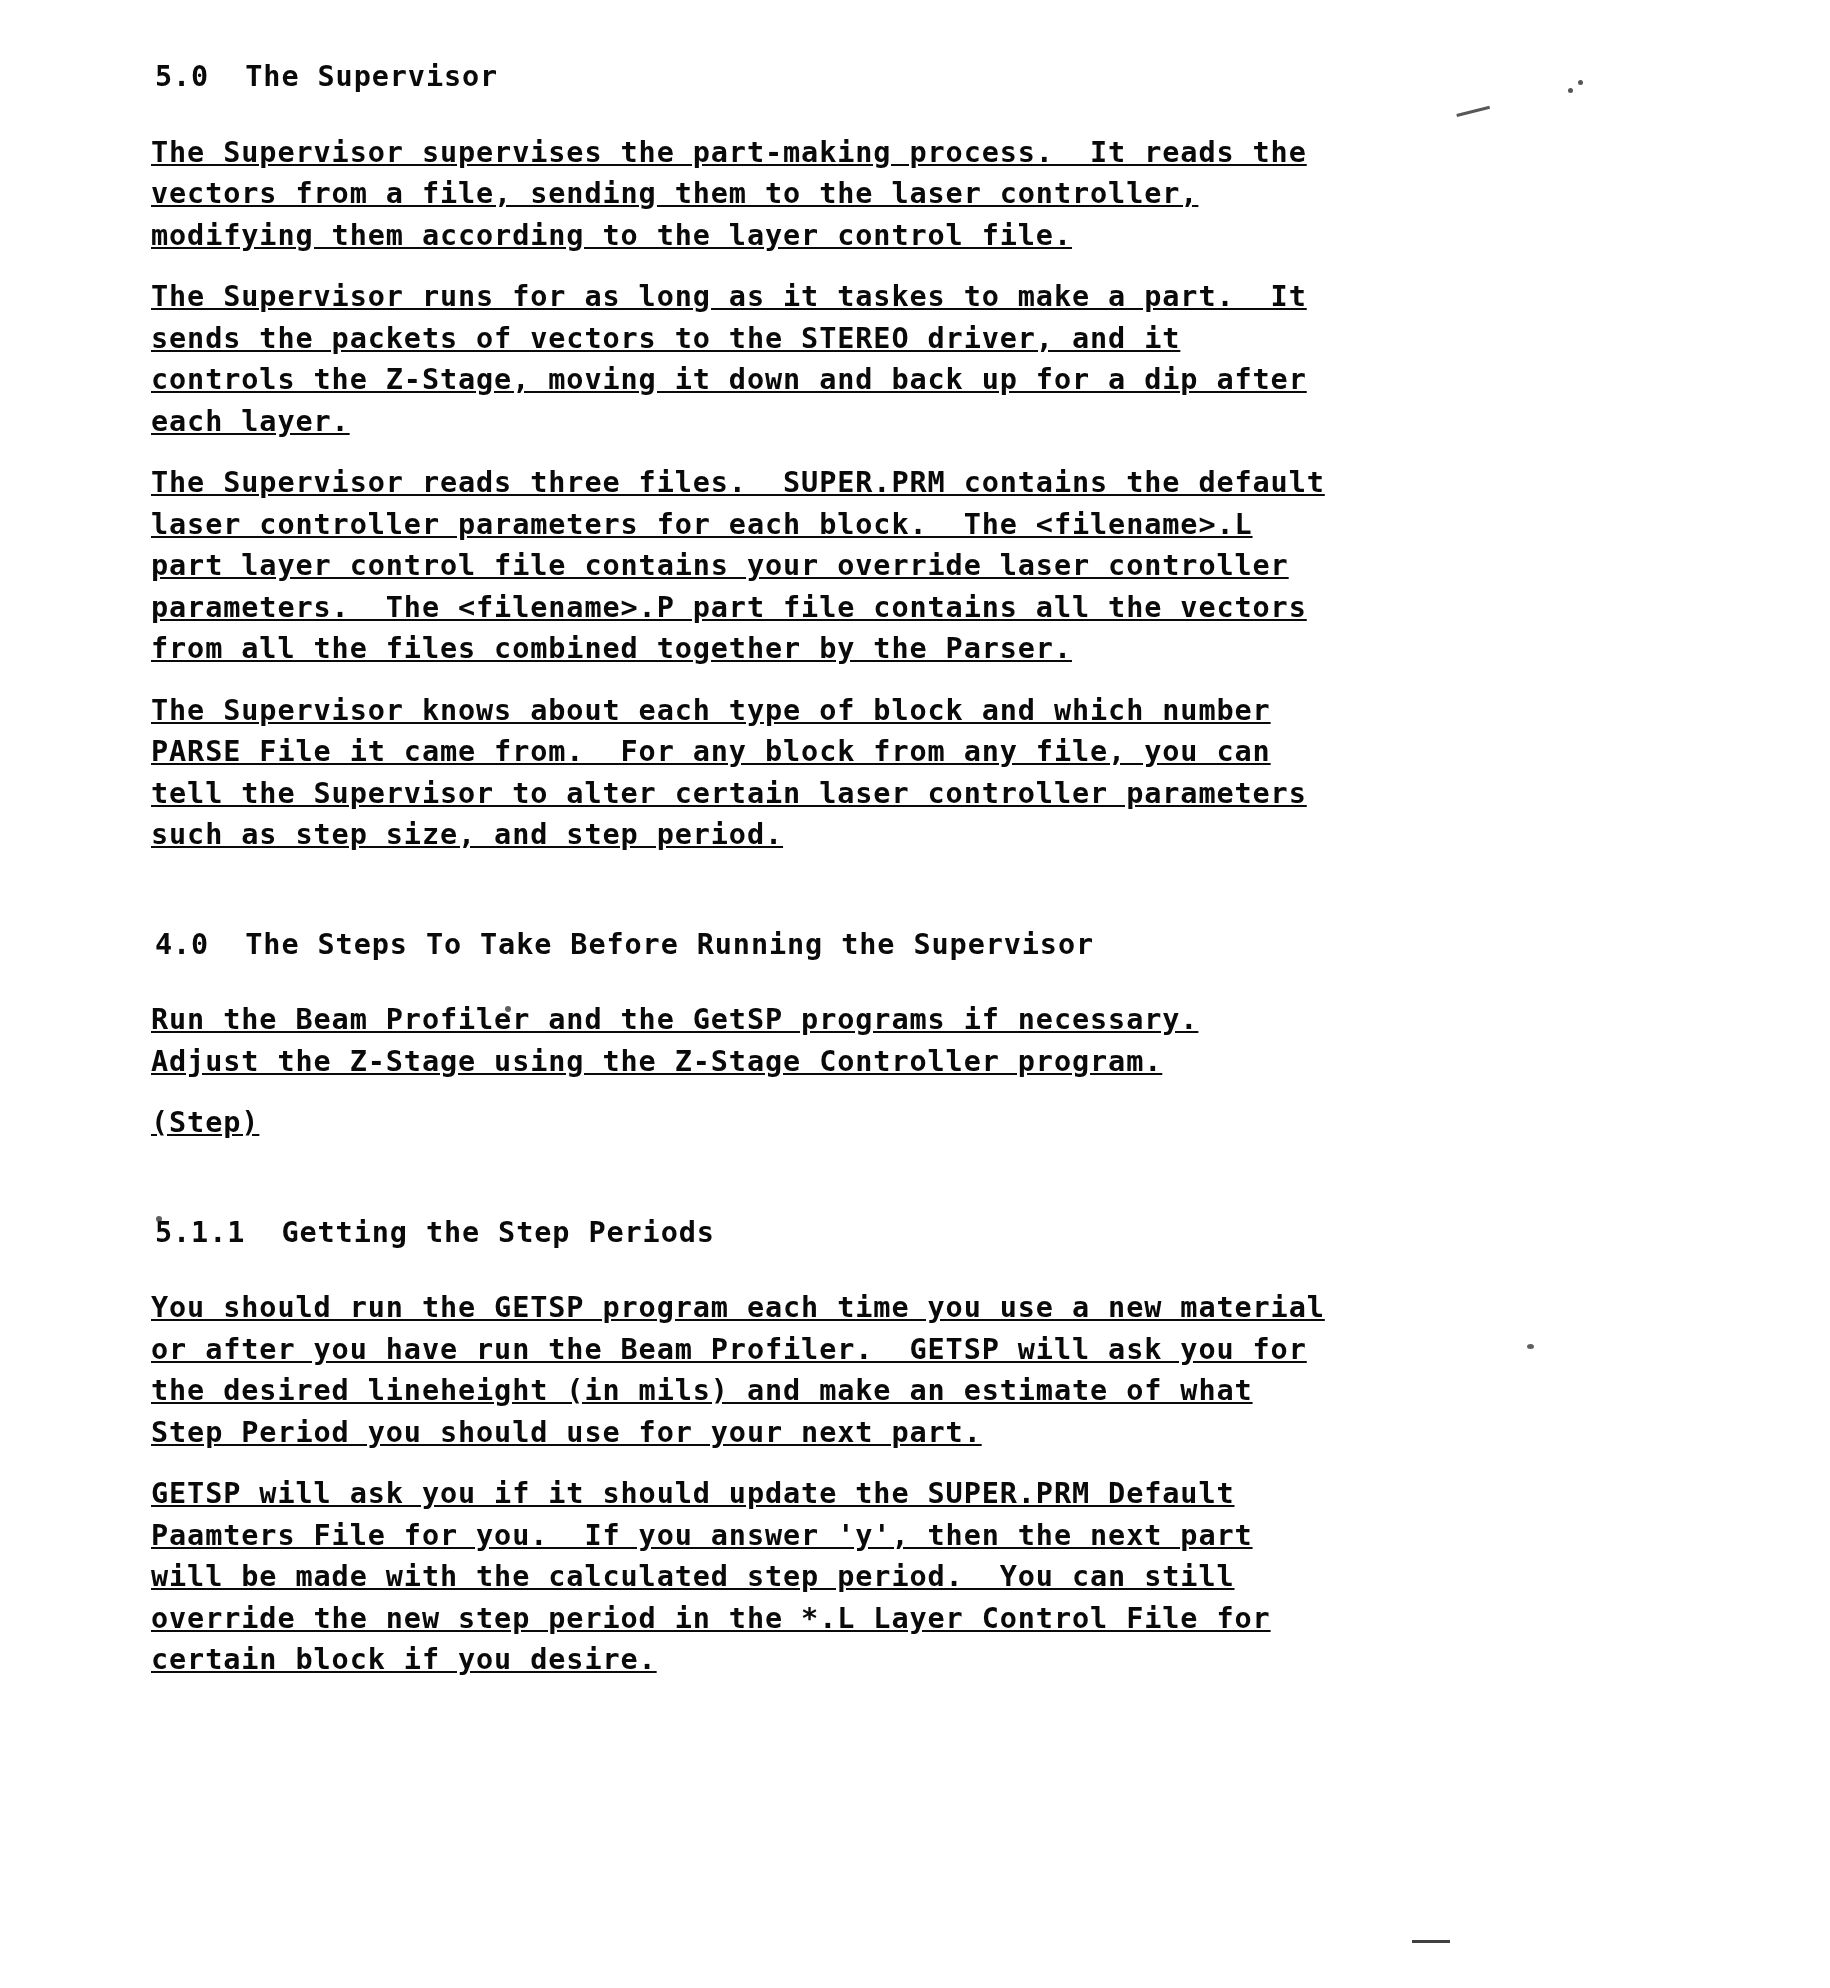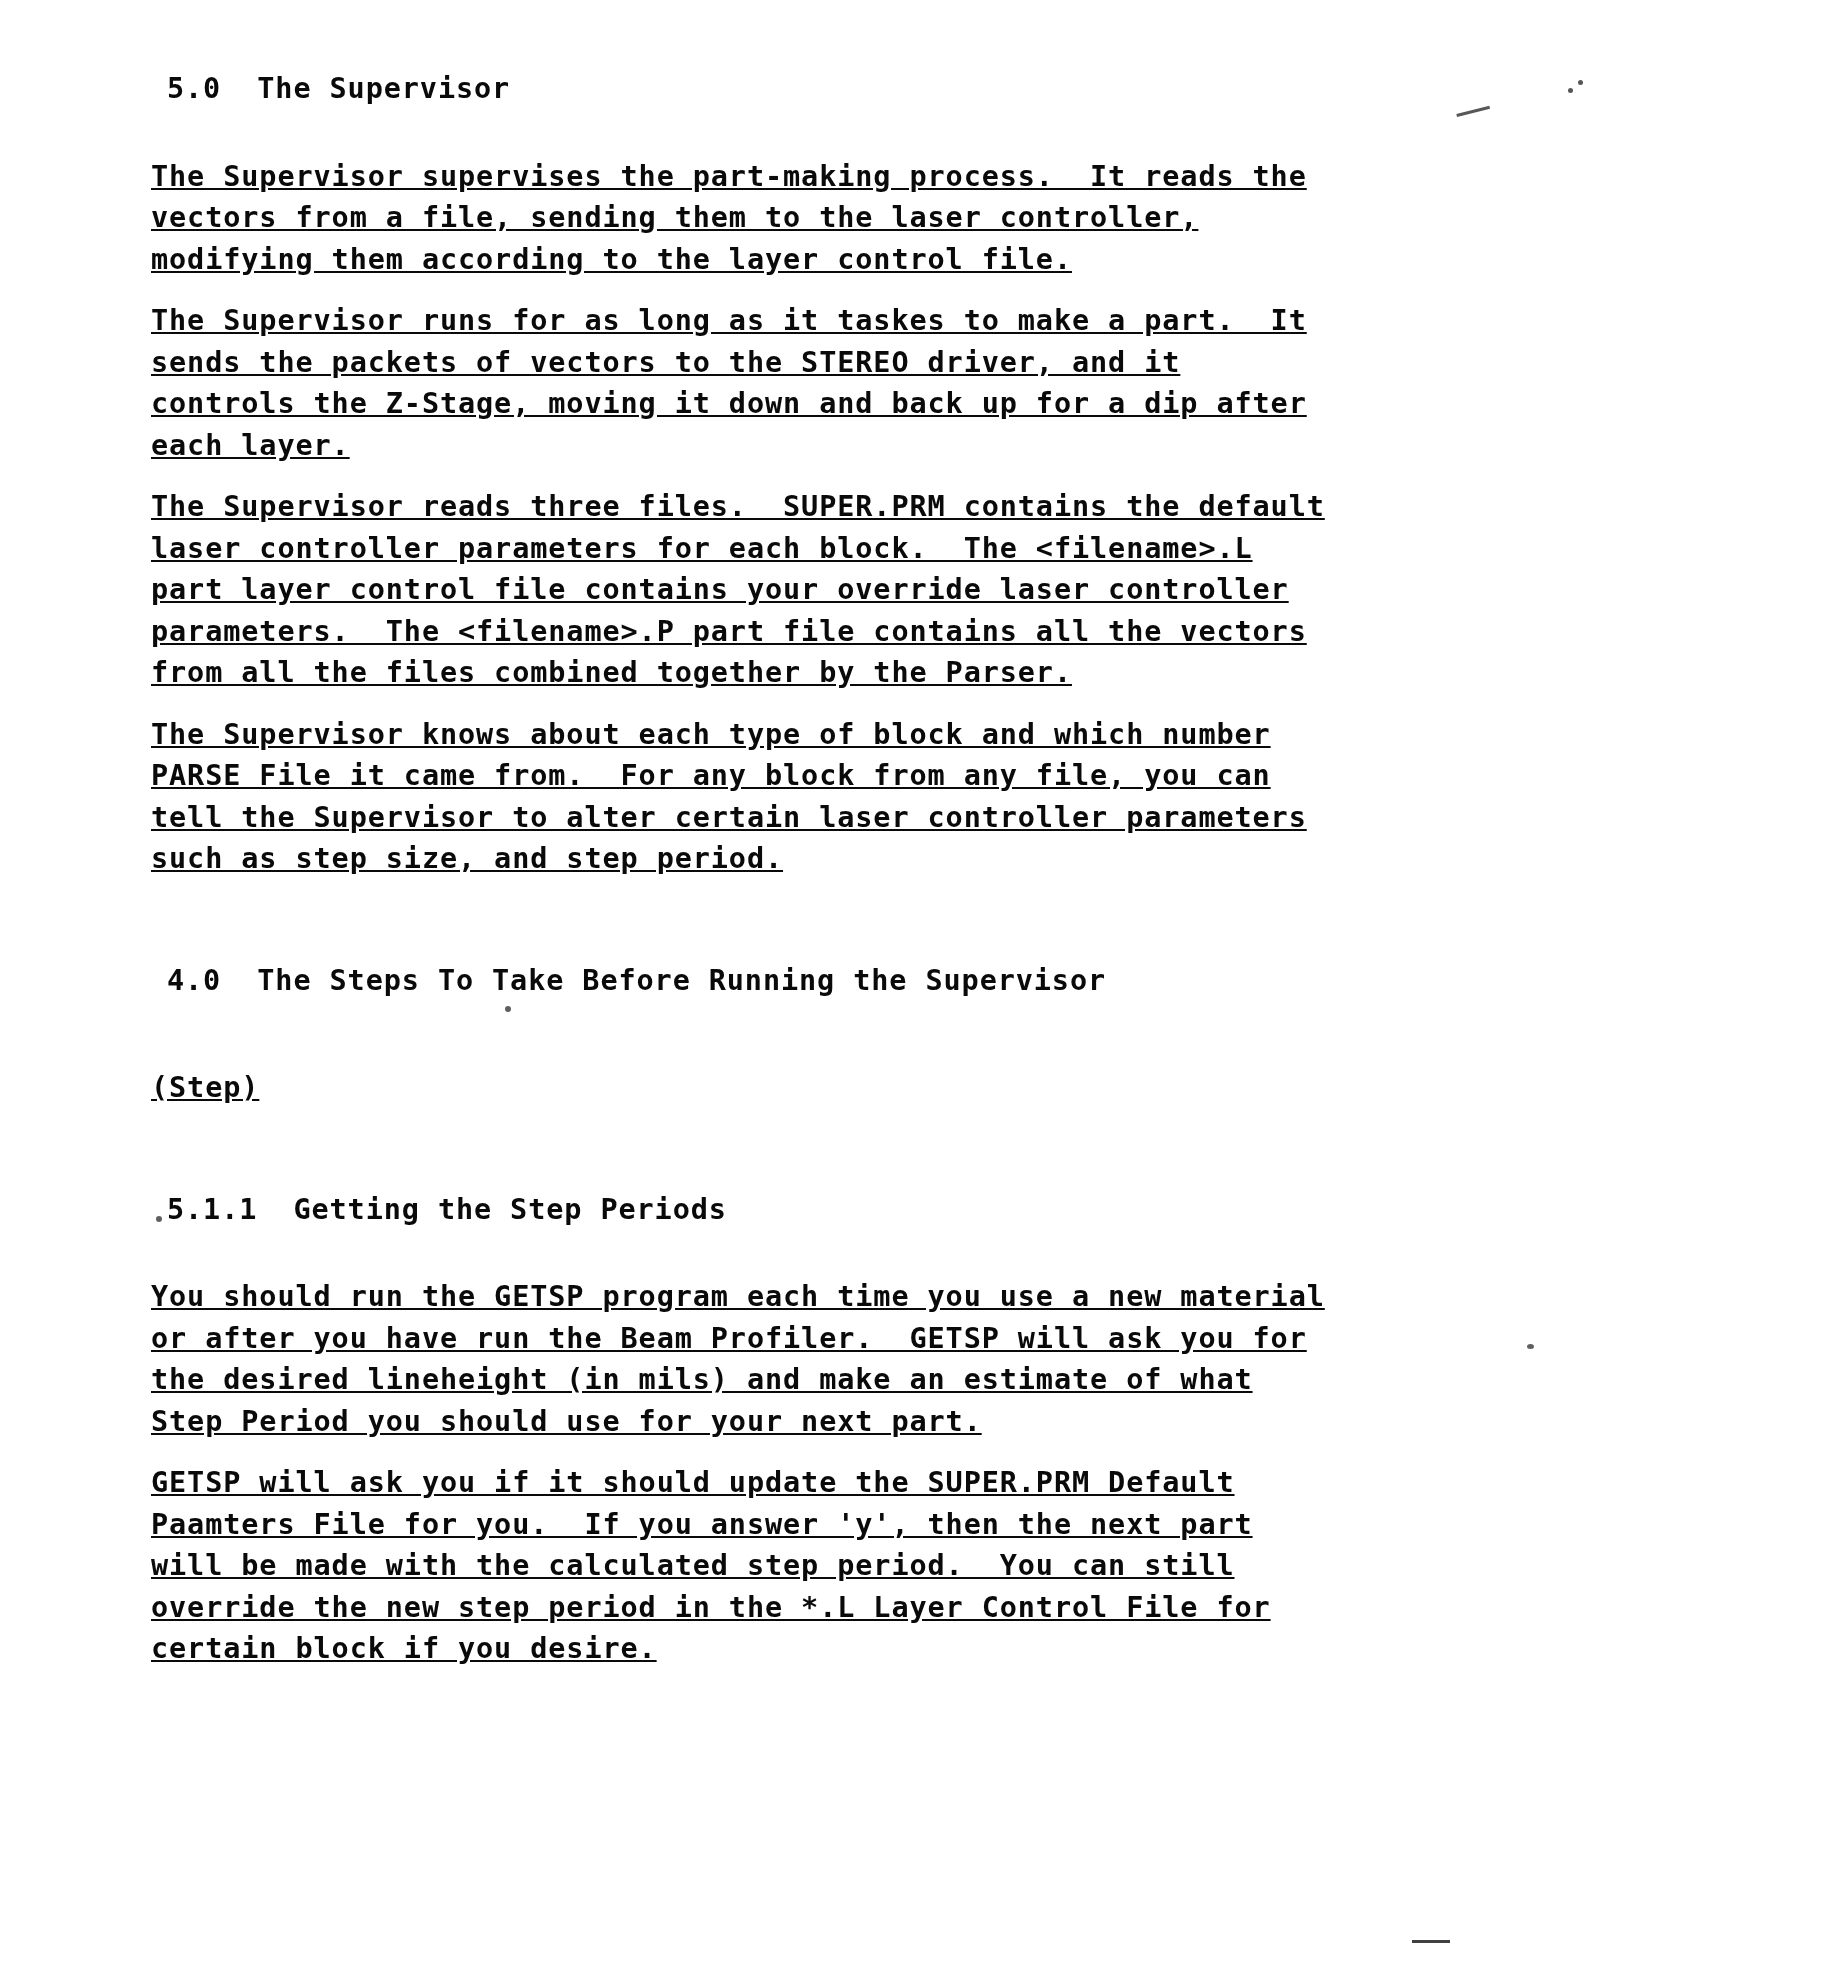--- a/index.html
+++ b/index.html
@@ -30,21 +30,21 @@
   .heading, .para {
     font-size: 28.5px;
     line-height: 41.5px;
     letter-spacing: 0.9px;
     white-space: pre-wrap;
     font-weight: 700;
     color: #0a0a0a;
     -webkit-font-smoothing: none;
   }
   .heading {
-    margin: 16px;
+    margin: 4px;
   }
   .para {
     margin: 0;
     text-decoration: underline;
   }
   .gap-sm { height: 20px; }
   .gap-md { height: 30px; }
   .gap-lg { height: 64px; }
 
   
@@ -131,20 +131,22 @@
     <p class="para">The Supervisor knows about each type of block and which number
 PARSE File it came from.  For any block from any file, you can
 tell the Supervisor to alter certain laser controller parameters
 such as step size, and step period.</p>
 
     <div class="gap-lg"></div>
 
     <h2 class="heading">4.0  The Steps To Take Before Running the Supervisor</h2>
     <div class="gap-md"></div>
 
+    <p class="para">Run the Beam Profiler and the GetSP programs if necessary.
+Adjust the Z-Stage using the Z-Stage Controller program.</p>
     <div class="gap-sm"></div>
 
     <p class="para">(Step)</p>
 
     <div class="gap-lg"></div>
 
     <h2 class="heading">5.1.1  Getting the Step Periods</h2>
     <div class="gap-md"></div>
 
     <p class="para">You should run the GETSP program each time you use a new material

